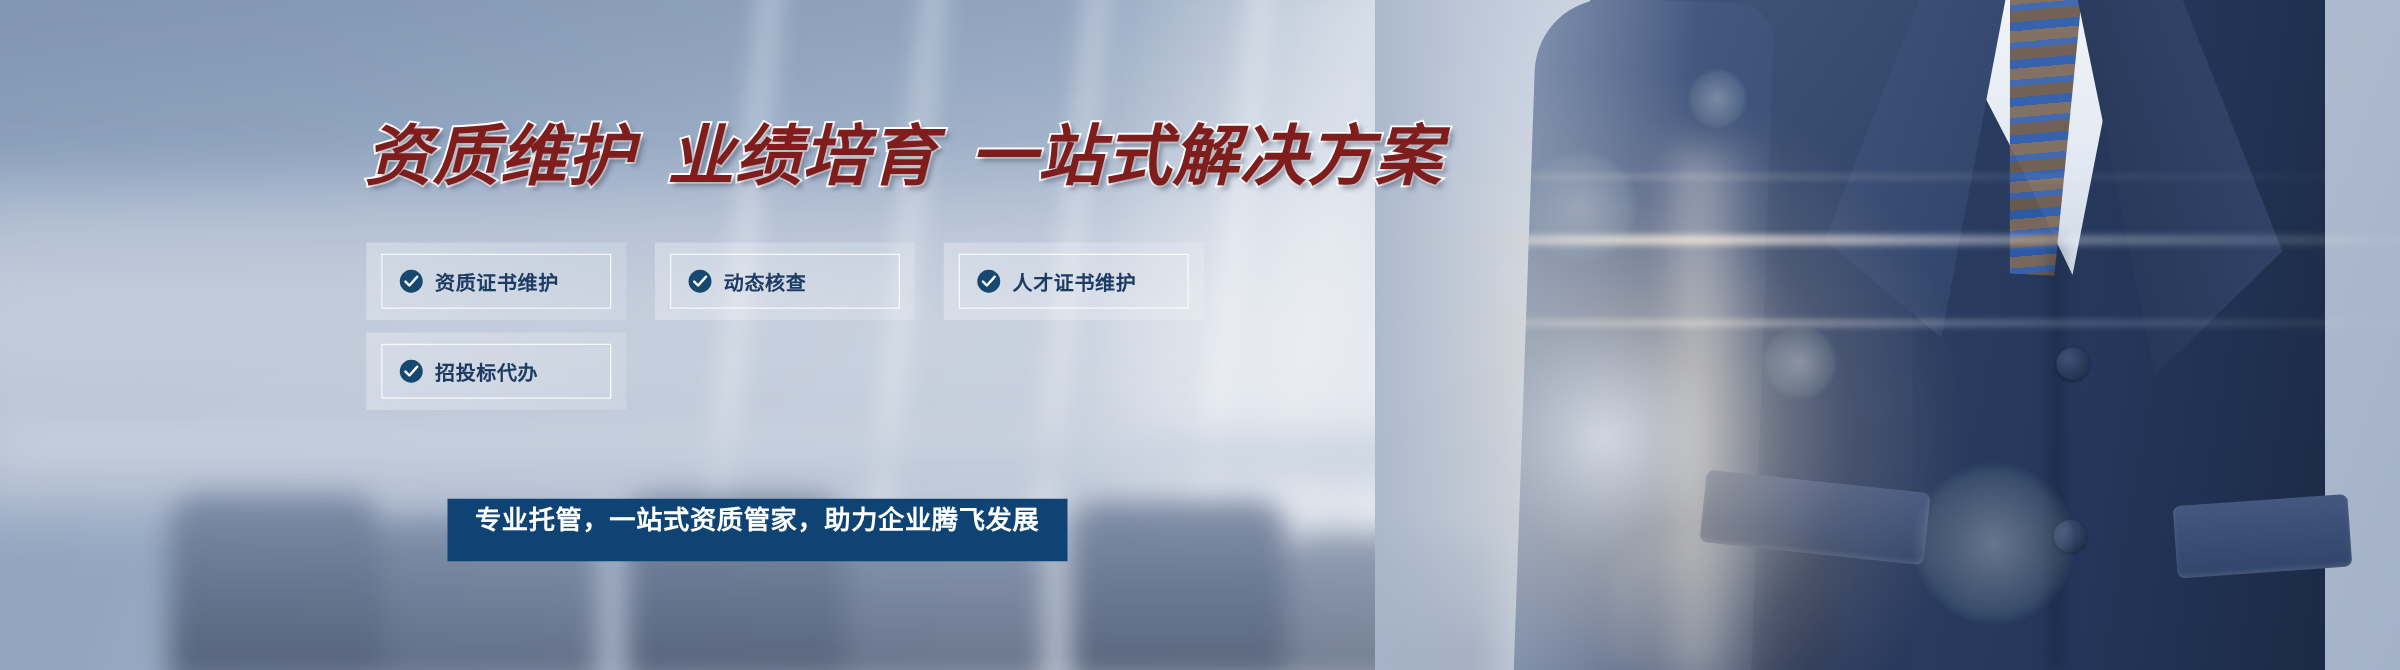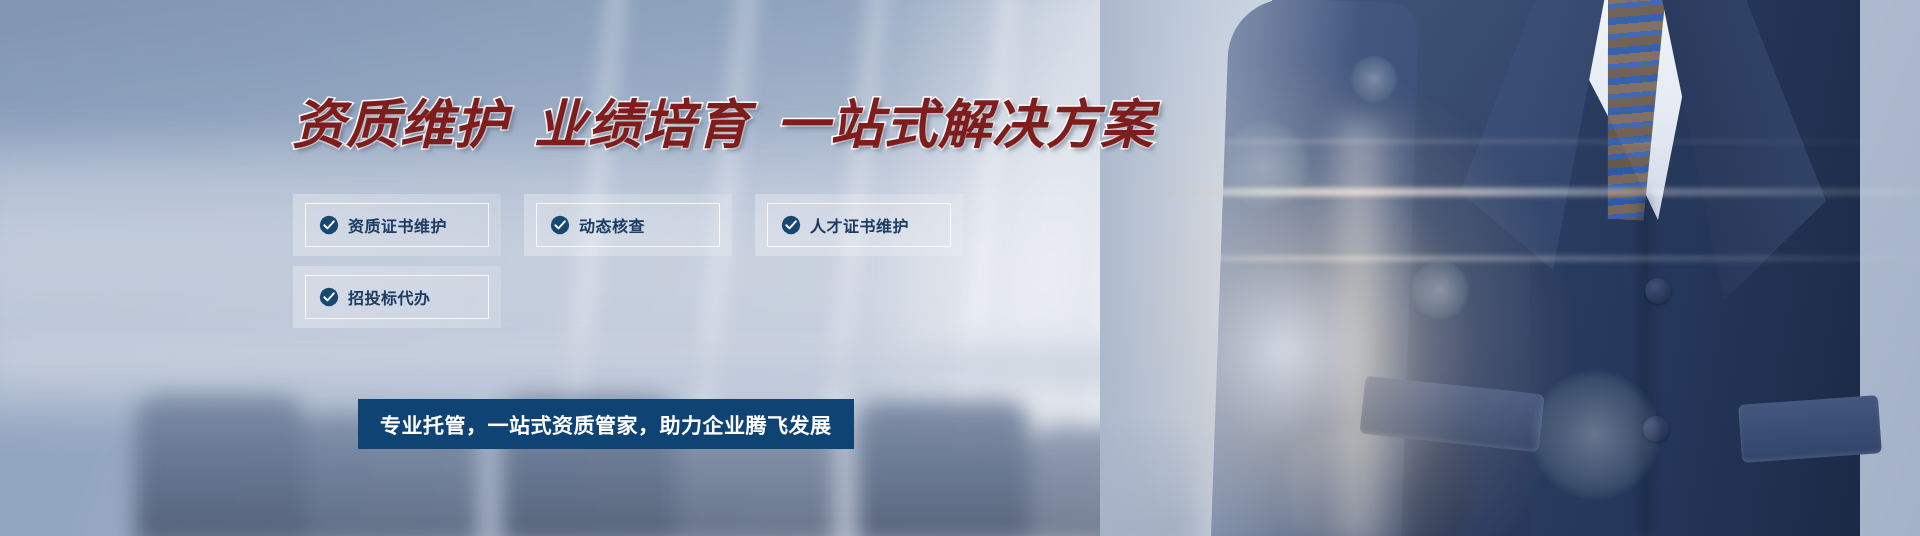--- a/index.html
+++ b/index.html
@@ -245,21 +245,21 @@
     font-size:16px;color:#1c3c63;font-weight:700;
     font-family:"DejaVu Sans","Liberation Sans",sans-serif;
     white-space:nowrap;letter-spacing:.5px;
   }
   .card.wide .card-label{font-size:15px;letter-spacing:0;}
 
   .tagline{
     position:absolute;left:358px;top:399px;
     height:50px;
     background:#0f4374;
-    display:flex;align-items:center;
+    display:flex;align-items:flex-start;
     padding:0 22px;
     box-sizing:border-box;
   }
   .tagline-text{
     font-size:21px;color:#ffffff;font-weight:bold;
     font-family:"DejaVu Sans","Liberation Sans",sans-serif;
     letter-spacing:.5px;white-space:nowrap;
   }
 </style>
 </head>

